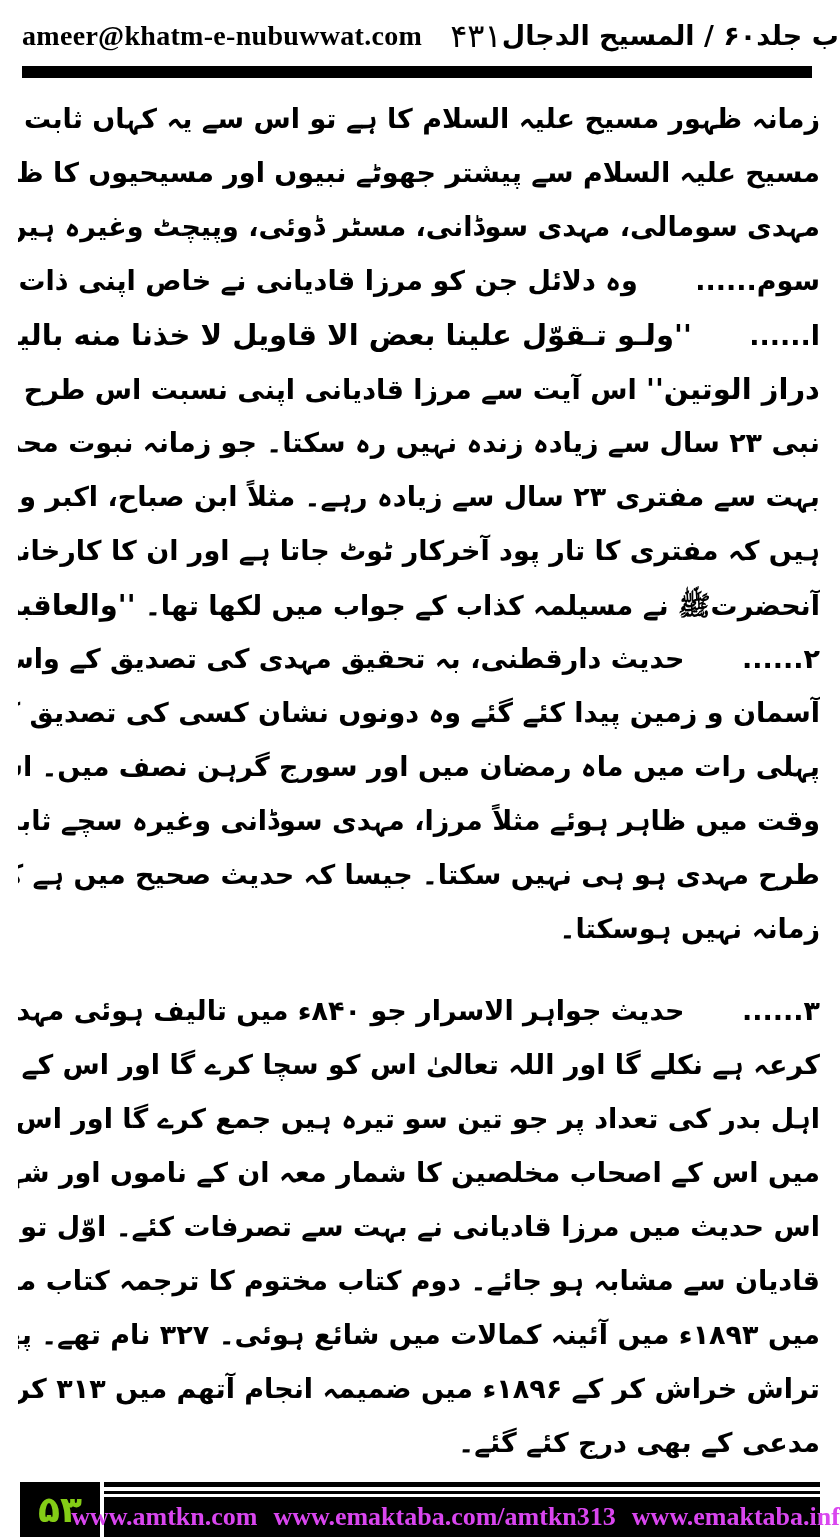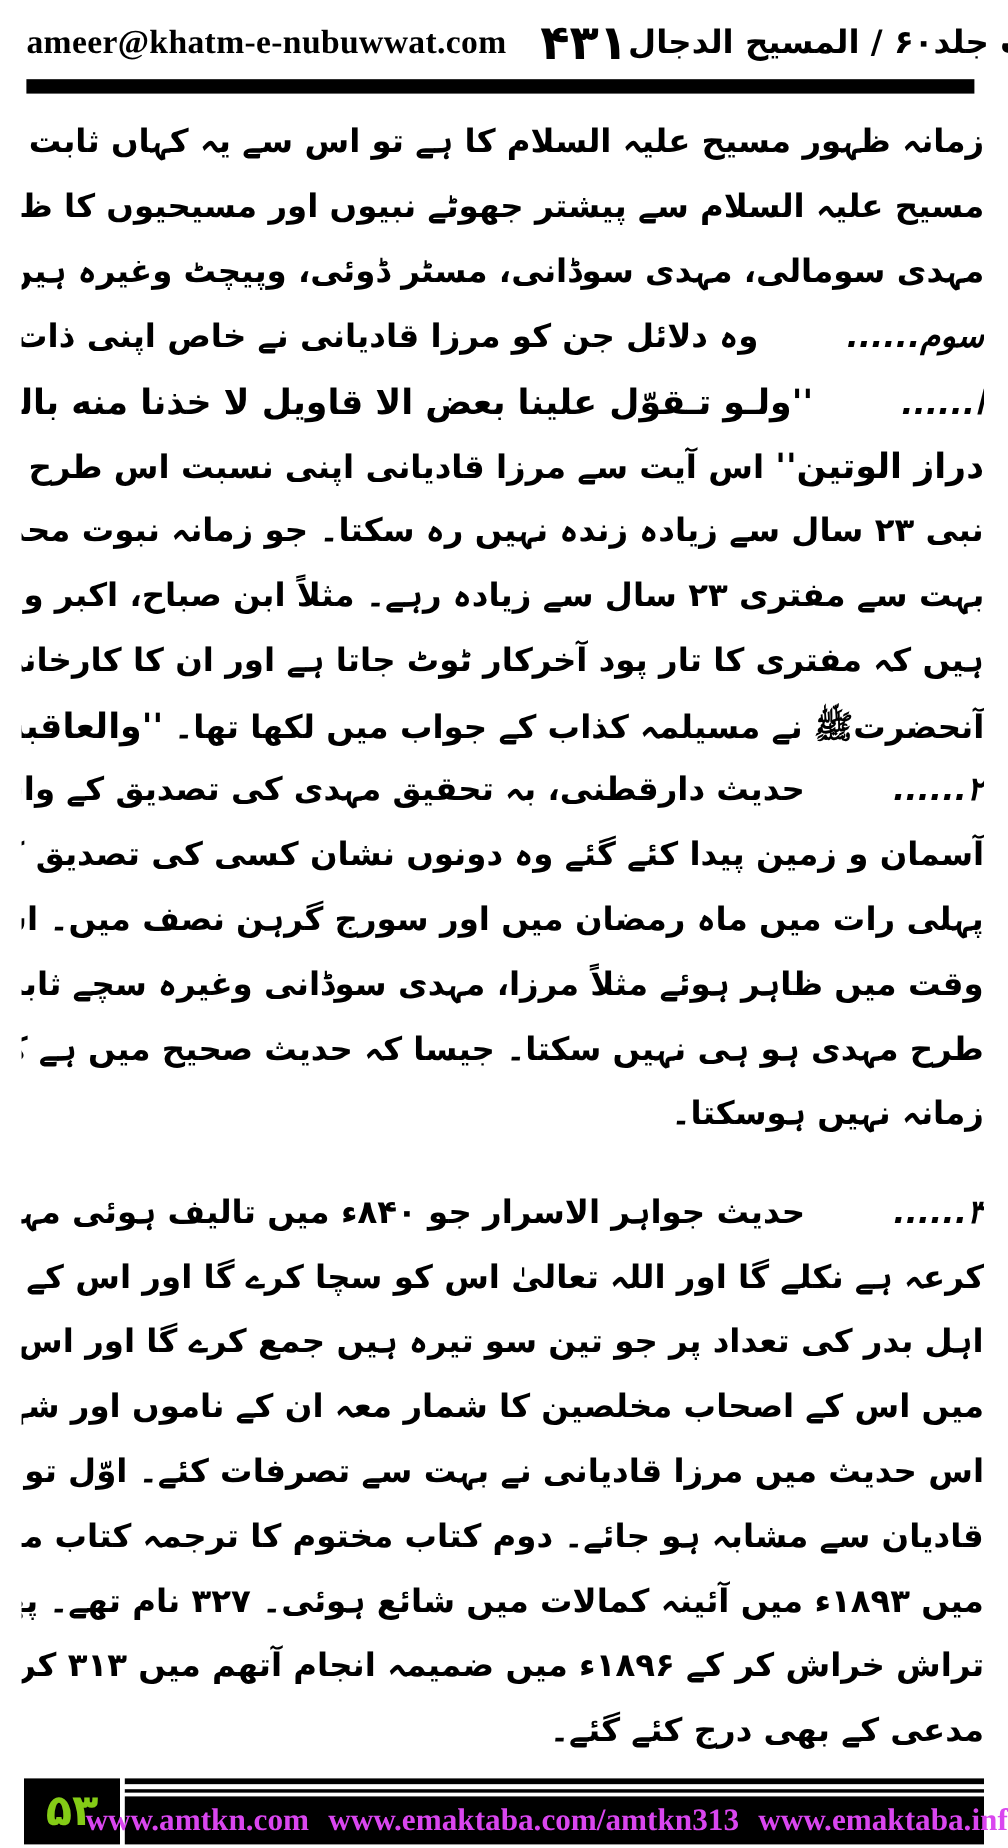--- a/index.html
+++ b/index.html
@@ -12,21 +12,21 @@
   .header{
     position:absolute;top:14px;left:22px;right:26px;
     display:flex;align-items:center;
   }
   .email{
     font-family:"Liberation Serif", serif;
     font-weight:bold;font-size:28px;letter-spacing:.3px;
     white-space:nowrap;line-height:40px;
   }
   .pagenum{
-    font-weight:bold;font-size:40px;line-height:40px;
+    font-weight:normal;font-size:32px;line-height:40px;
     margin-left:28px;direction:rtl;
   }
   .booktitle{
     margin-left:auto;direction:rtl;
     font-weight:bold;font-size:27px;line-height:44px;
     white-space:nowrap;
   }
   .thick-rule{
     position:absolute;top:66px;left:22px;right:28px;height:12px;
     background:#000;
@@ -37,21 +37,21 @@
     direction:rtl;
   }
   .line{
     height:54px;line-height:54px;
     font-weight:bold;font-size:27px;
     white-space:nowrap;overflow:hidden;
     text-align:justify;text-align-last:justify;
   }
   .line.short{text-align-last:right;}
   .line.gap-before{margin-top:28px;}
-  .marker{margin-left:64px;font-style:italic;}
+  .marker{margin-left:48px;}
   .naskh{font-size:29px;letter-spacing:.5px;}
   
   .footer{position:absolute;left:0;right:0;bottom:0;height:58px;}
   .footer-num{
     position:absolute;left:20px;bottom:3px;width:80px;height:55px;
     background:#000;color:#84cc16;
     display:flex;align-items:center;justify-content:center;
     font-weight:bold;font-size:36px;direction:rtl;
   }
   .footer-right{position:absolute;left:104px;right:20px;bottom:3px;height:55px;}

